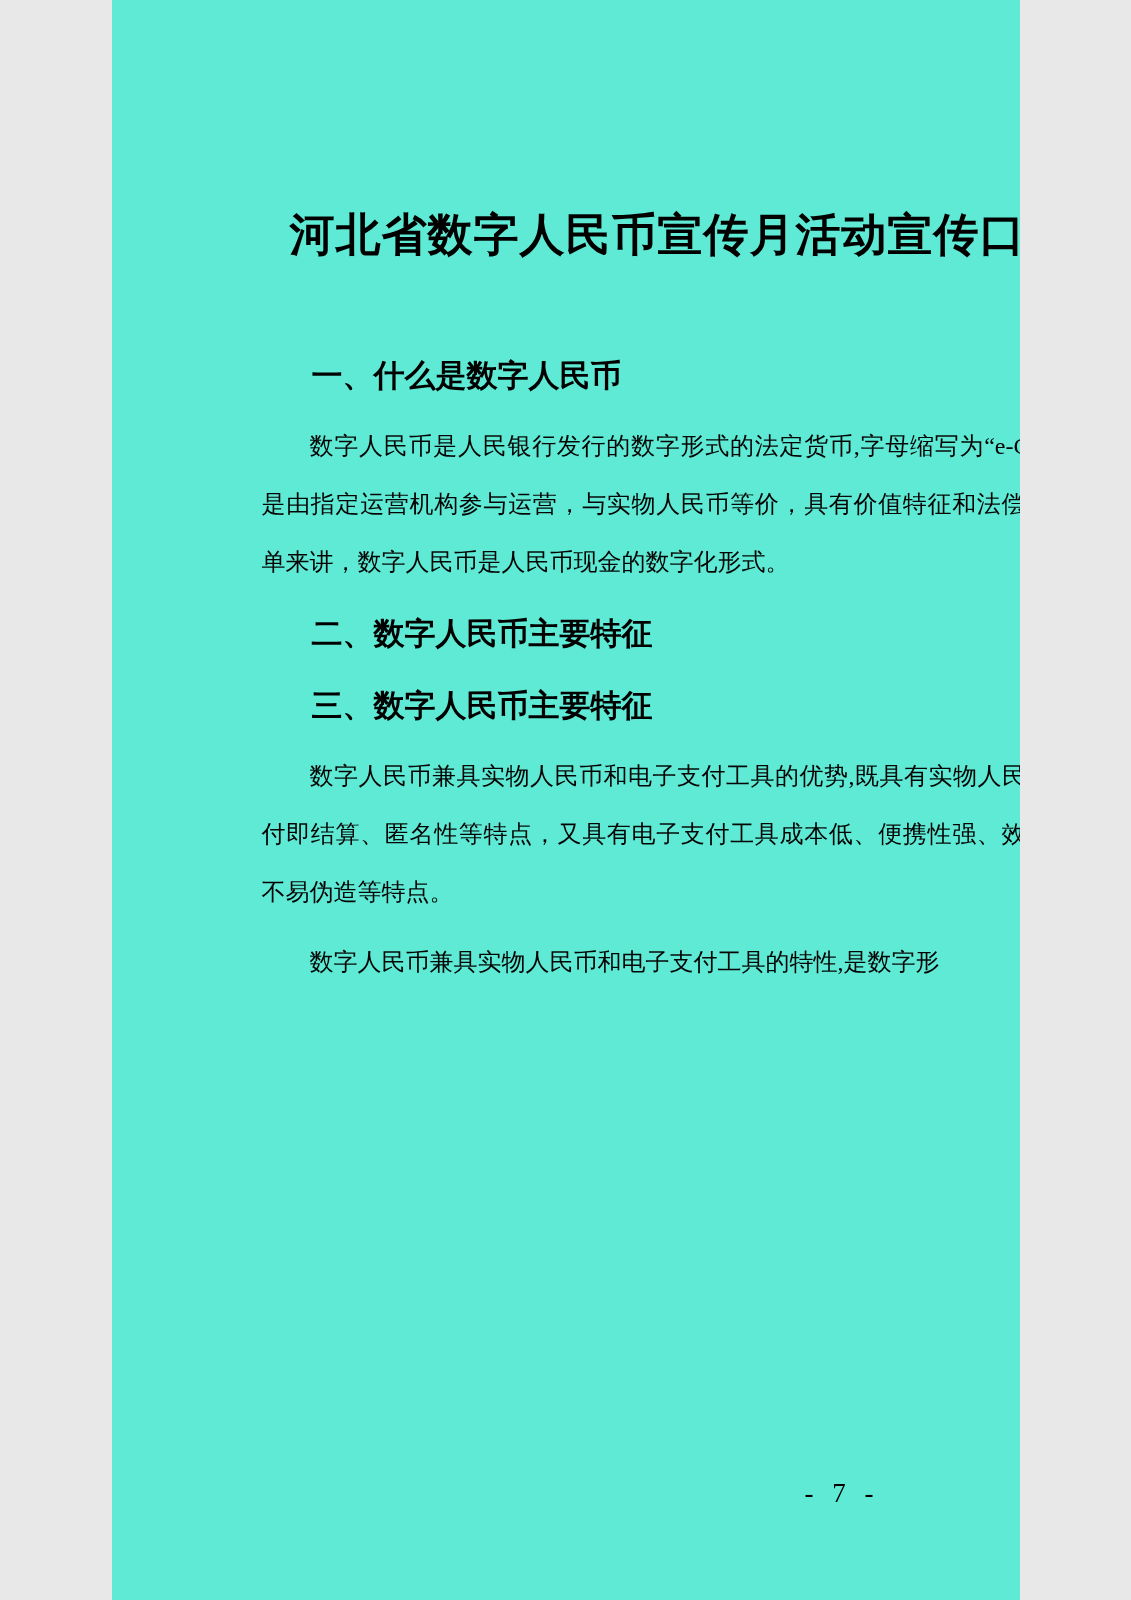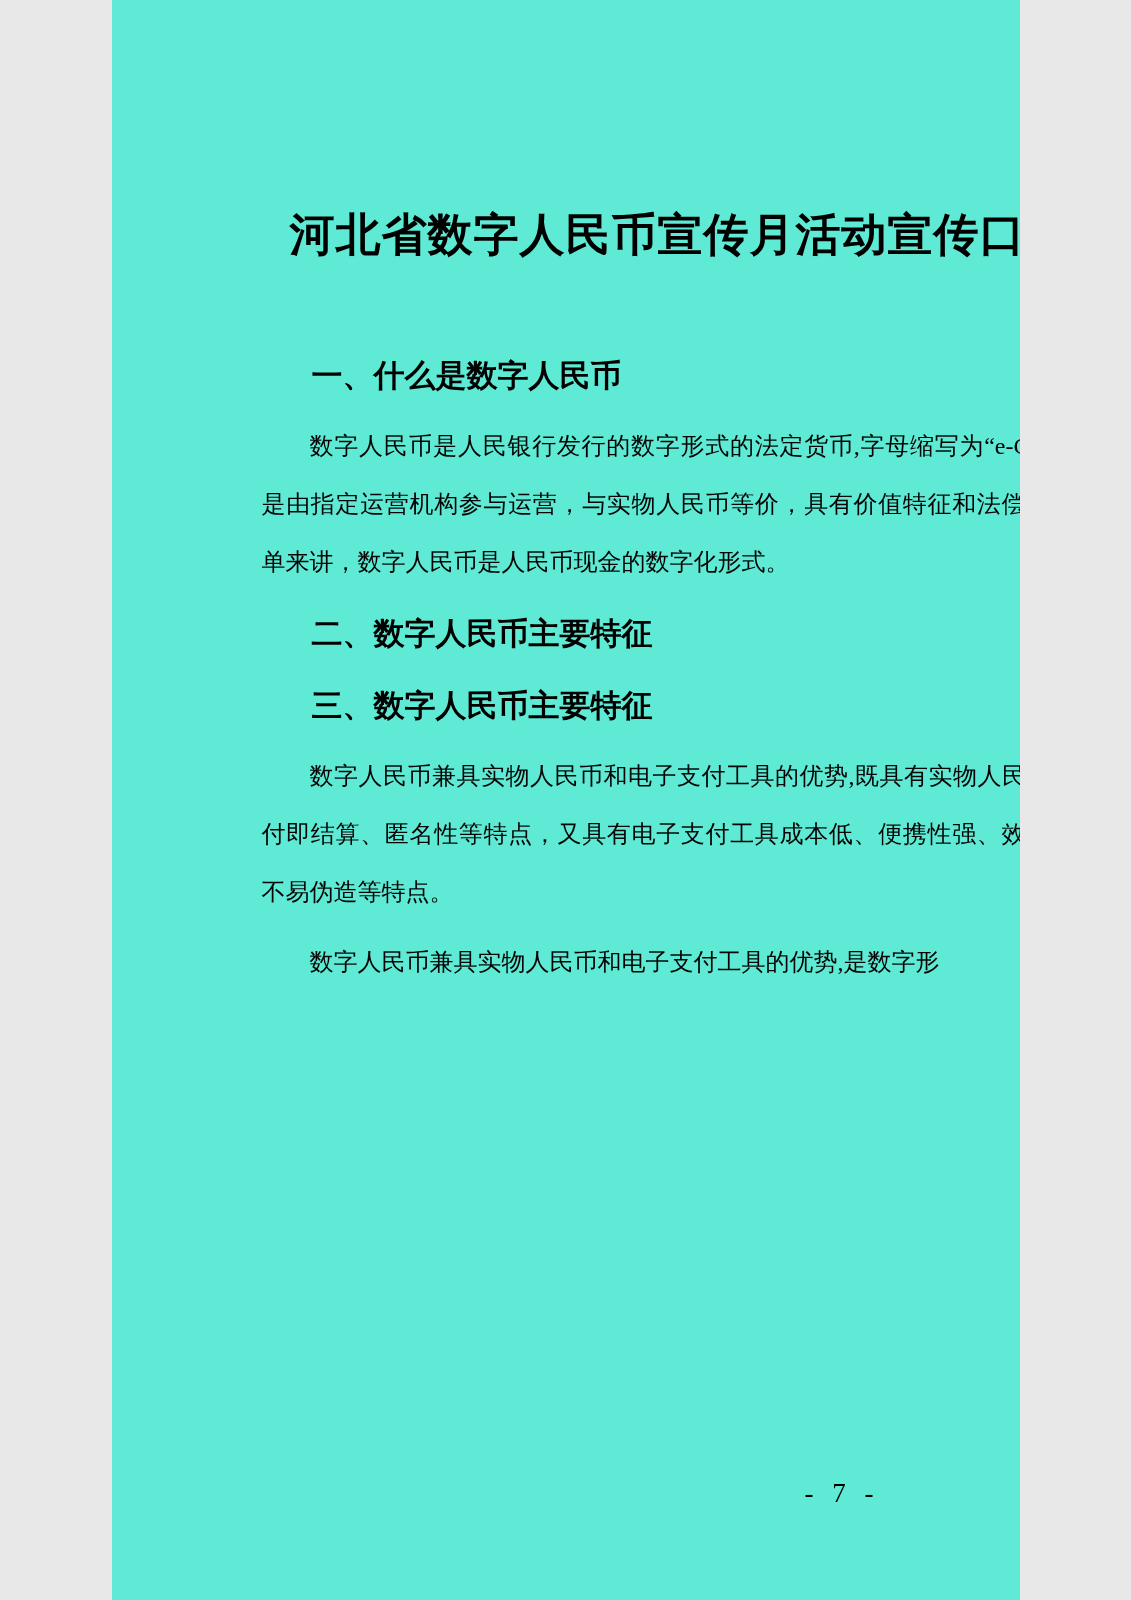--- a/index.html
+++ b/index.html
@@ -74,18 +74,18 @@
     <h1 class="doc-title">河北省数字人民币宣传月活动宣传口径</h1>
 
     <h2 class="sec-heading first">一、什么是数字人民币</h2>
     <p class="body-para">数字人民币是人民银行发行的数字形式的法定货币,字母缩写为“e-CNY”，是由指定运营机构参与运营，与实物人民币等价，具有价值特征和法偿性。简单来讲，数字人民币是人民币现金的数字化形式。</p>
 
     <h2 class="sec-heading">二、数字人民币主要特征</h2>
 
     <h2 class="sec-heading">三、数字人民币主要特征</h2>
     <p class="body-para">数字人民币兼具实物人民币和电子支付工具的优势,既具有实物人民币的支付即结算、匿名性等特点，又具有电子支付工具成本低、便携性强、效率高、不易伪造等特点。</p>
 
-    <p class="body-para">数字人民币兼具实物人民币和电子支付工具的优势,是数字形</p>
+    <p class="body-para">数字人民币兼具实物人民币和电子支付工具的特性,是数字形</p>
 
   </div>
 
   <div class="page-number">- 7 -</div>
 </div>
 
 </body></html>

